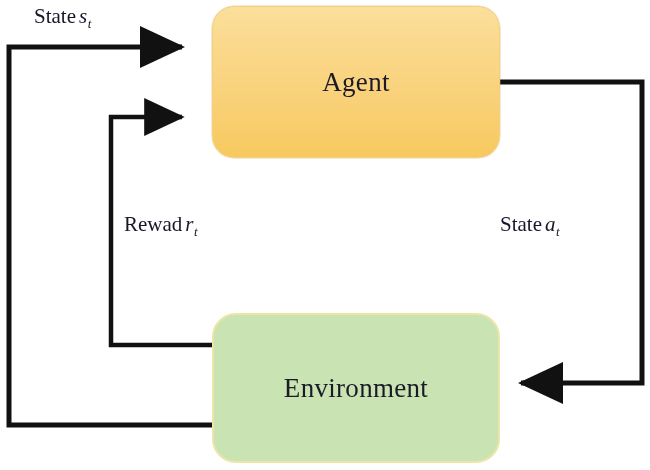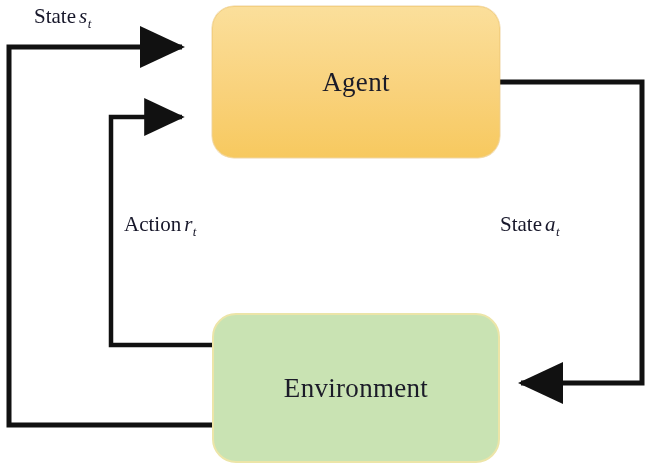--- a/index.html
+++ b/index.html
@@ -105,20 +105,20 @@
 
   <div class="node-box" id="environment-box">
     <span class="node-label">Environment</span>
   </div>
 
   <div class="edge-label" id="label-state">
     <span>State</span><span class="sym">s</span><span class="sub">t</span>
   </div>
 
   <div class="edge-label" id="label-reward">
-    <span>Action</span><span class="sym">r</span><span class="sub">t</span>
+    <span>Rewad</span><span class="sym">r</span><span class="sub">t</span>
   </div>
 
   <div class="edge-label" id="label-action">
     <span>State</span><span class="sym">a</span><span class="sub">t</span>
   </div>
 
 </div>
 
 </body></html>

